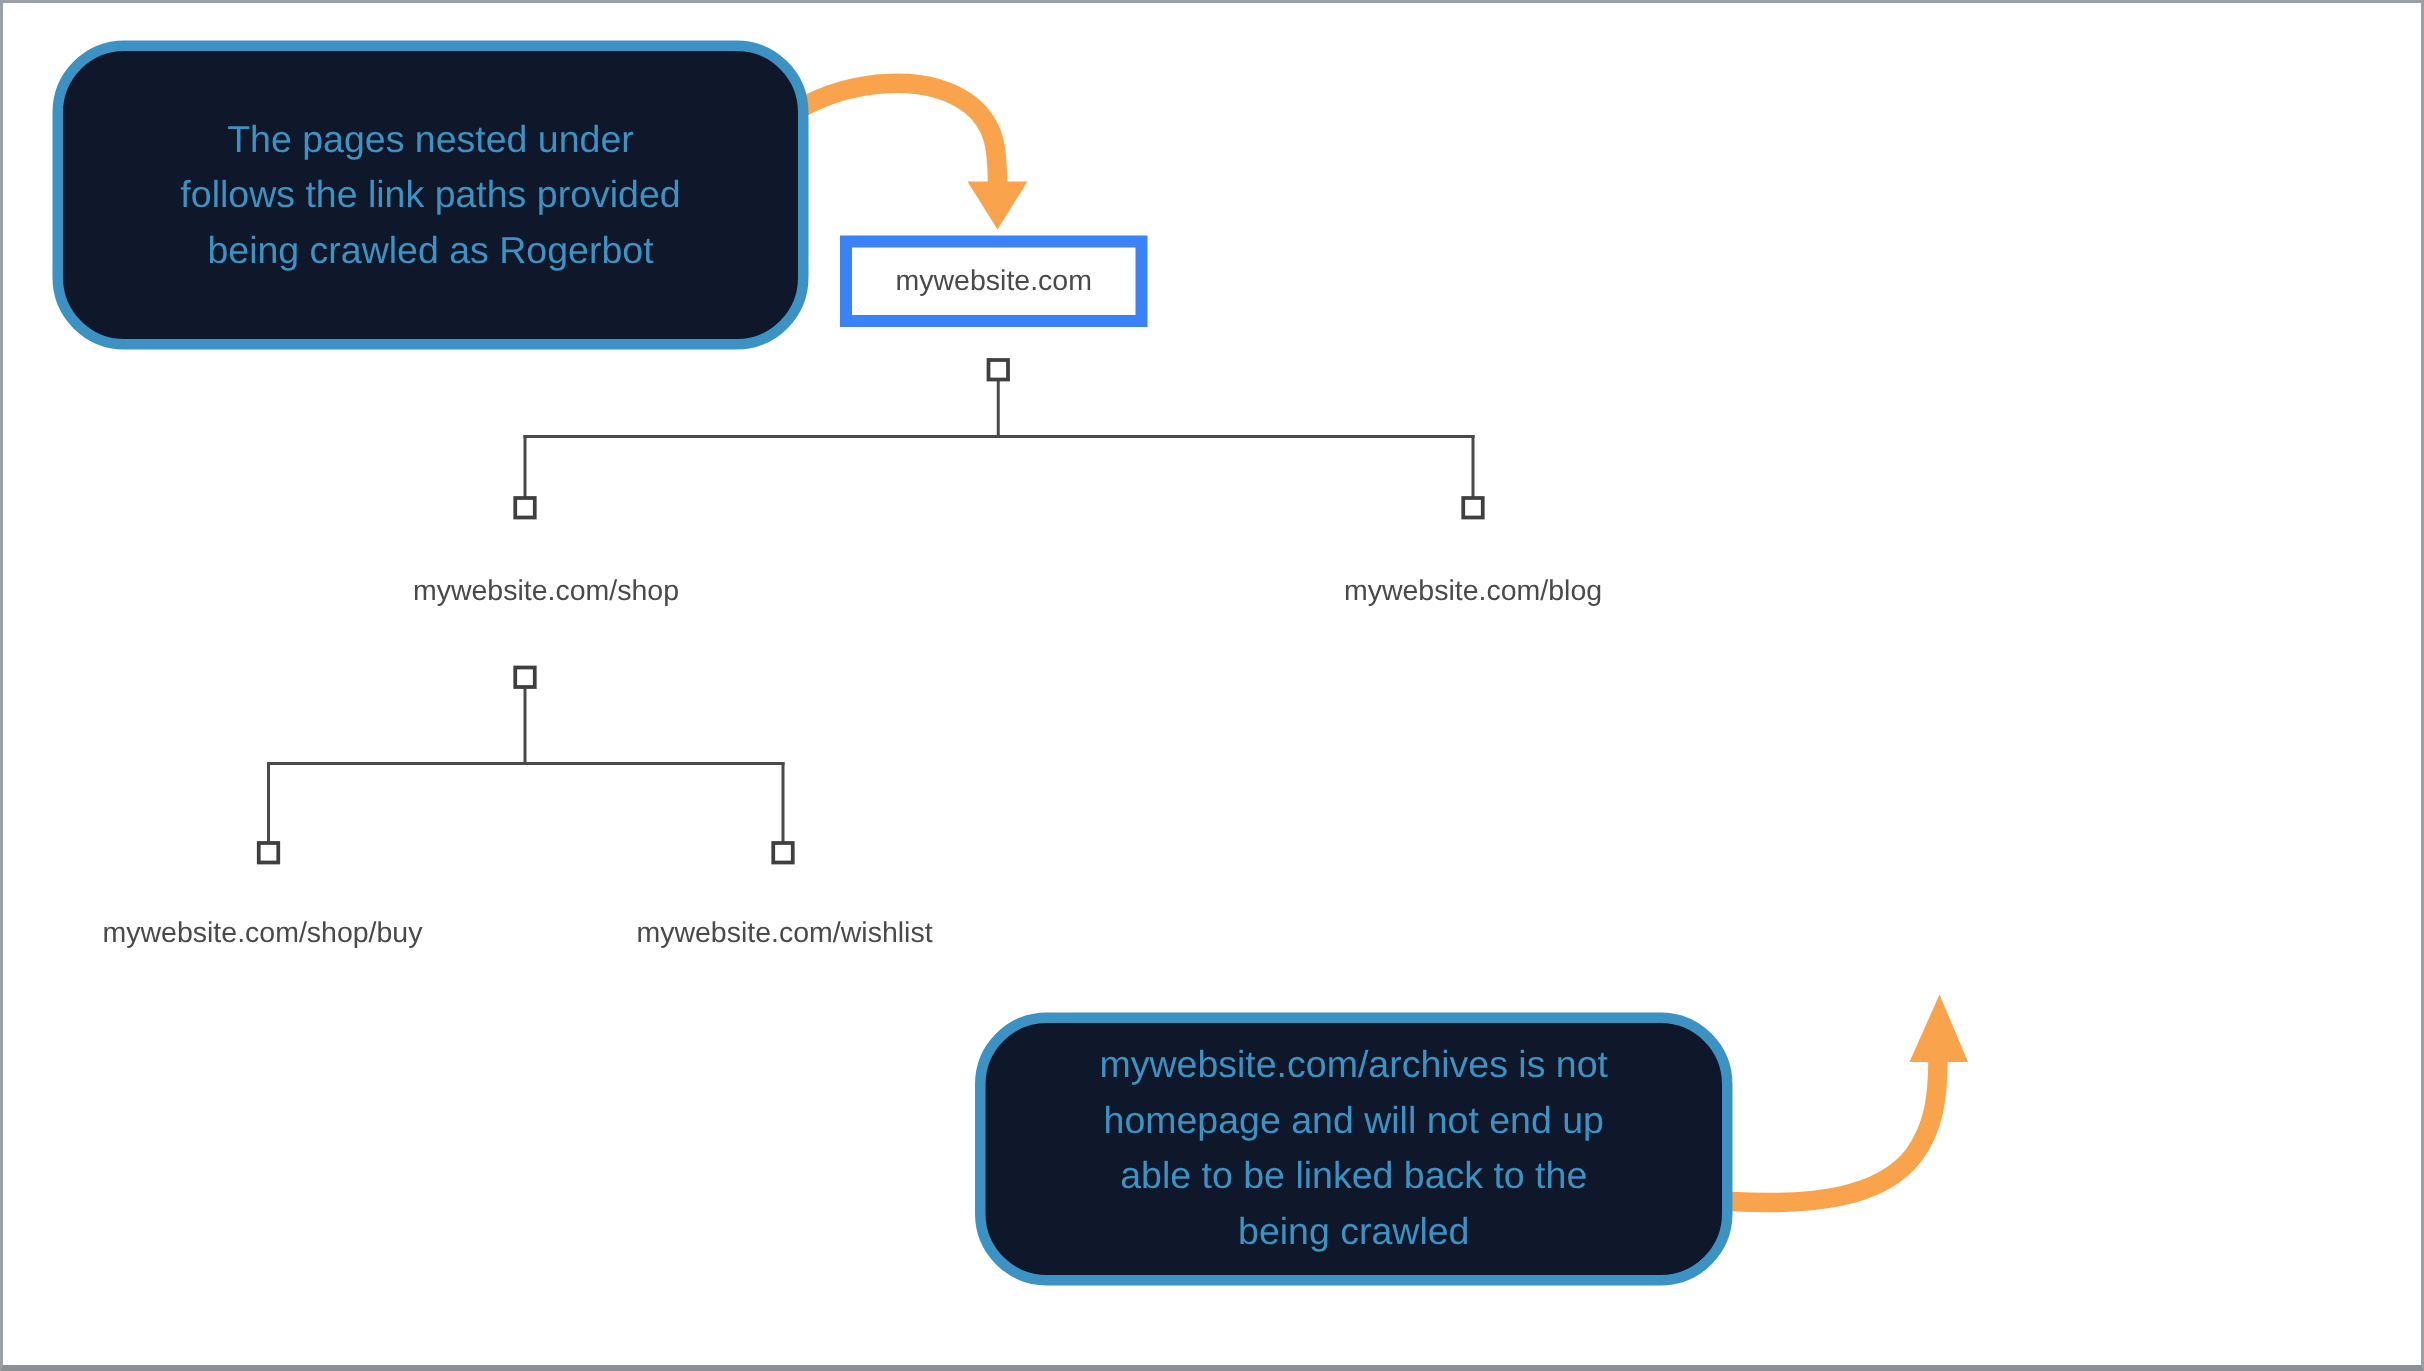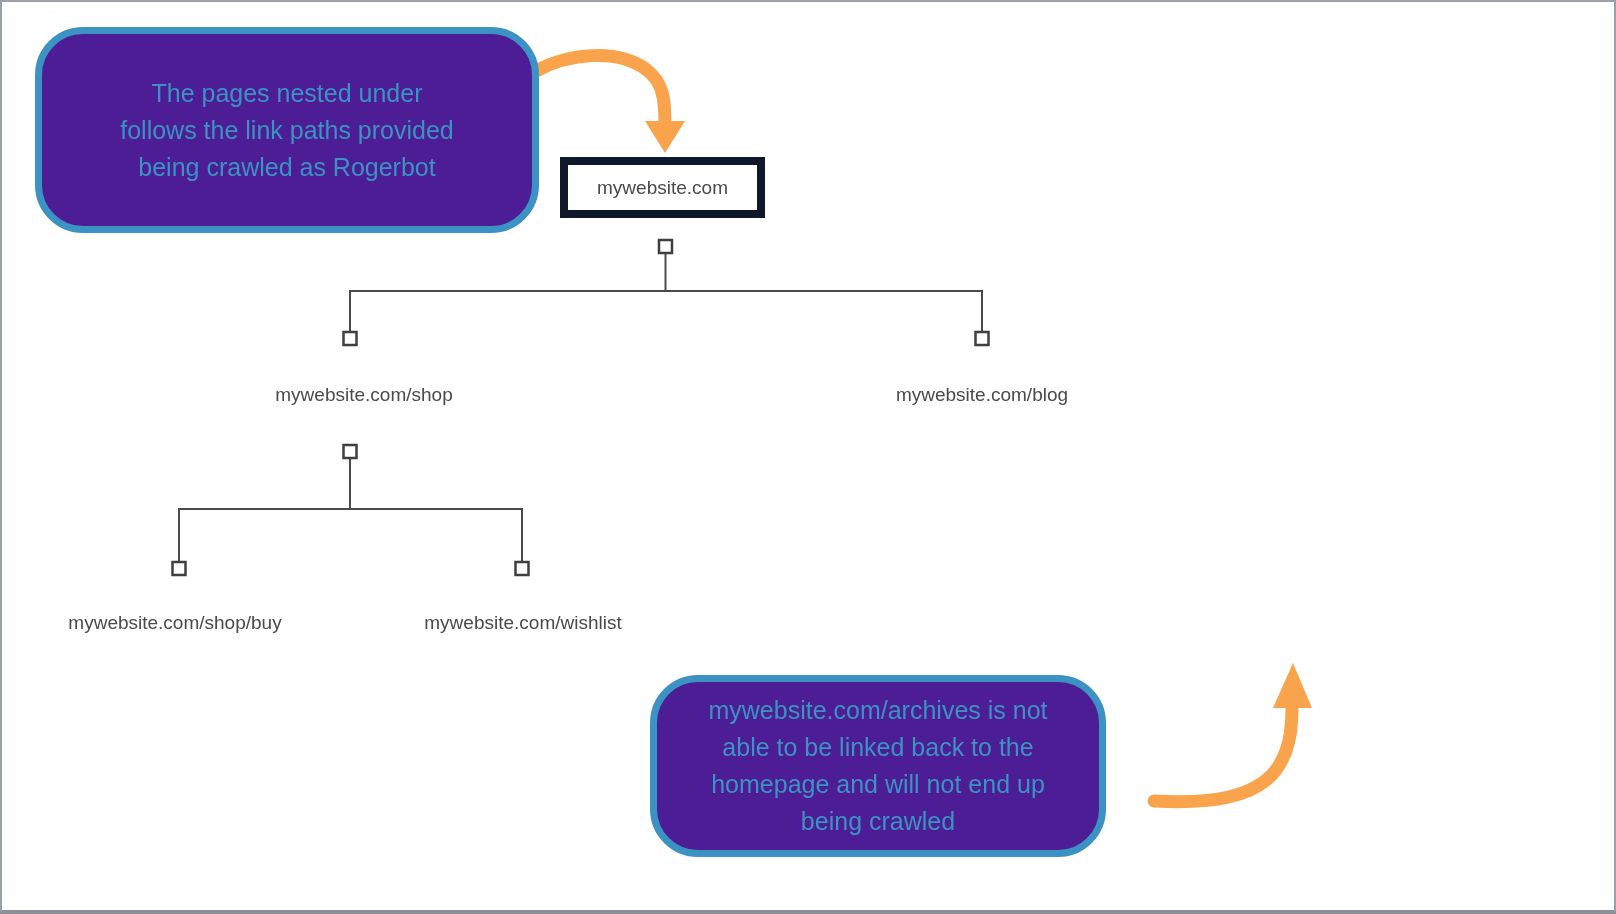--- a/index.html
+++ b/index.html
@@ -17,36 +17,36 @@
   .overlay {
     position: absolute;
     left: 0; top: 0;
     width: 1616px; height: 914px;
     pointer-events: none;
   }
   .callout {
     position: absolute;
     border: 7px solid #3c92c2;
     border-radius: 48px;
-    background: #4c1d95;
+    background: #0f172a;
     display: flex;
     flex-direction: column;
     justify-content: center;
     align-items: center;
     text-align: center;
     color: #3c92c2;
     font-size: 25px;
     line-height: 37px;
   }
   .callout-top    { left: 33px;  top: 25px;  width: 504px; height: 206px; }
-  .callout-bottom { left: 648px; top: 673px; width: 456px; height: 182px; }
+  .callout-bottom { left: 648px; top: 673px; width: 505px; height: 182px; }
   .callout-line { display: block; white-space: nowrap; }
   .node-box {
     position: absolute;
-    border: 8px solid #0f172a;
+    border: 8px solid #3b82f6;
     background: #ffffff;
     display: flex;
     justify-content: center;
     align-items: center;
     color: #4a4a4a;
     font-size: 19px;
     white-space: nowrap;
   }
   .node-box-root     { left: 558px;  top: 155px; width: 205px; height: 61px; }
   .node-box-archives { left: 1173px; top: 591px; width: 317px; height: 68px; }
@@ -111,18 +111,18 @@
   </div>
 
   <div class="tree-label label-shop">mywebsite.com/shop</div>
   <div class="tree-label label-blog">mywebsite.com/blog</div>
   <div class="tree-label label-shopbuy">mywebsite.com/shop/buy</div>
   <div class="tree-label label-wishlist">mywebsite.com/wishlist</div>
 
 
   <div class="callout callout-bottom">
     <span class="callout-line">mywebsite.com/archives is not</span>
+    <span class="callout-line">homepage and will not end up</span>
     <span class="callout-line">able to be linked back to the</span>
-    <span class="callout-line">homepage and will not end up</span>
     <span class="callout-line">being crawled</span>
   </div>
 
 </div>
 
 </body></html>

